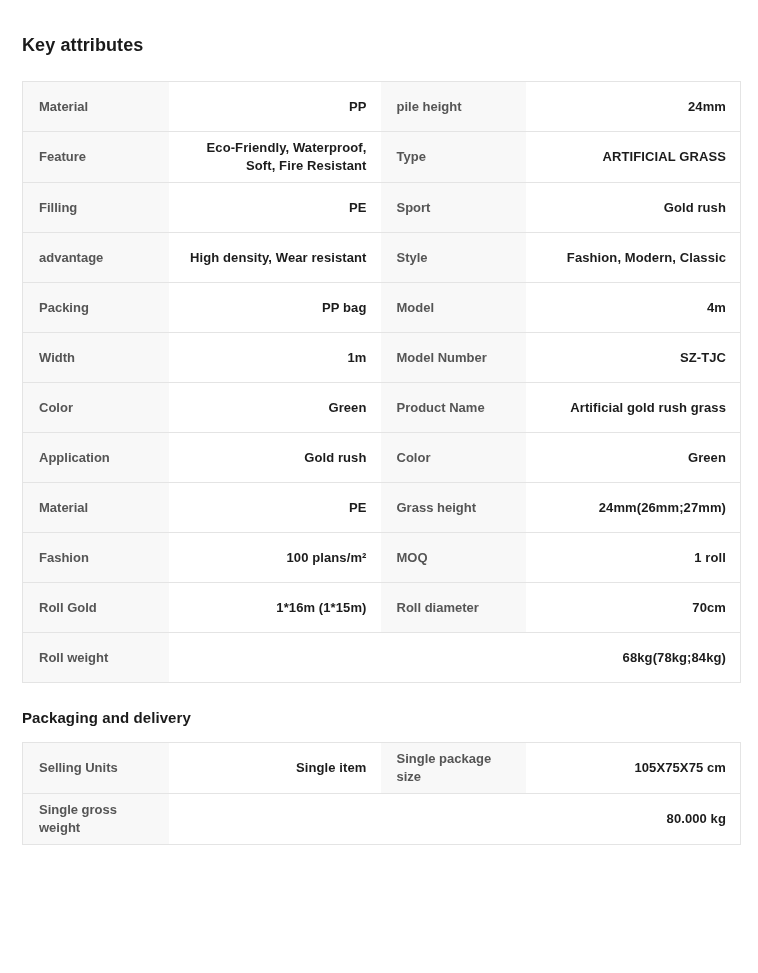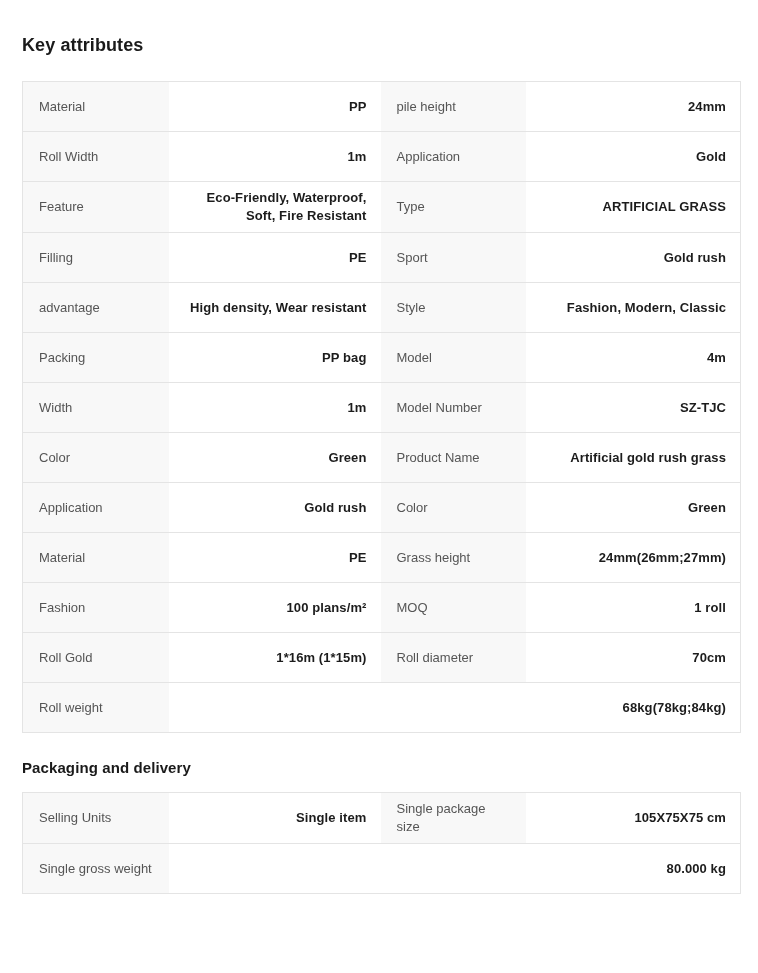--- a/index.html
+++ b/index.html
@@ -44,21 +44,21 @@
     height: 50px;
     padding: 7px 14px 7px 16px;
     font-size: 13px;
     line-height: 18px;
     word-wrap: break-word;
   }
   table.attr-table tr:first-child td { border-top: none; }
   td.lbl {
     background: #f8f8f8;
     color: #555555;
-    font-weight: 400;
+    font-weight: 700;
   }
   td.val {
     background: #ffffff;
     color: #1c1c1c;
     font-weight: 700;
     letter-spacing: 0.1px;
     text-align: right;
   }
 </style>
 </head>
@@ -74,26 +74,20 @@
         <col class="c-value1">
         <col class="c-label2">
         <col class="c-value2">
     </colgroup>
     <tbody>
         <tr>
           <td class="lbl">Material</td>
           <td class="val">PP</td>
           <td class="lbl">pile height</td>
           <td class="val">24mm</td>
-        </tr>
-        <tr>
-          <td class="lbl">Roll Width</td>
-          <td class="val">1m</td>
-          <td class="lbl">Application</td>
-          <td class="val">Gold</td>
         </tr>
         <tr>
           <td class="lbl">Feature</td>
           <td class="val">Eco-Friendly, Waterproof, Soft, Fire Resistant</td>
           <td class="lbl">Type</td>
           <td class="val">ARTIFICIAL GRASS</td>
         </tr>
         <tr>
           <td class="lbl">Filling</td>
           <td class="val">PE</td>

